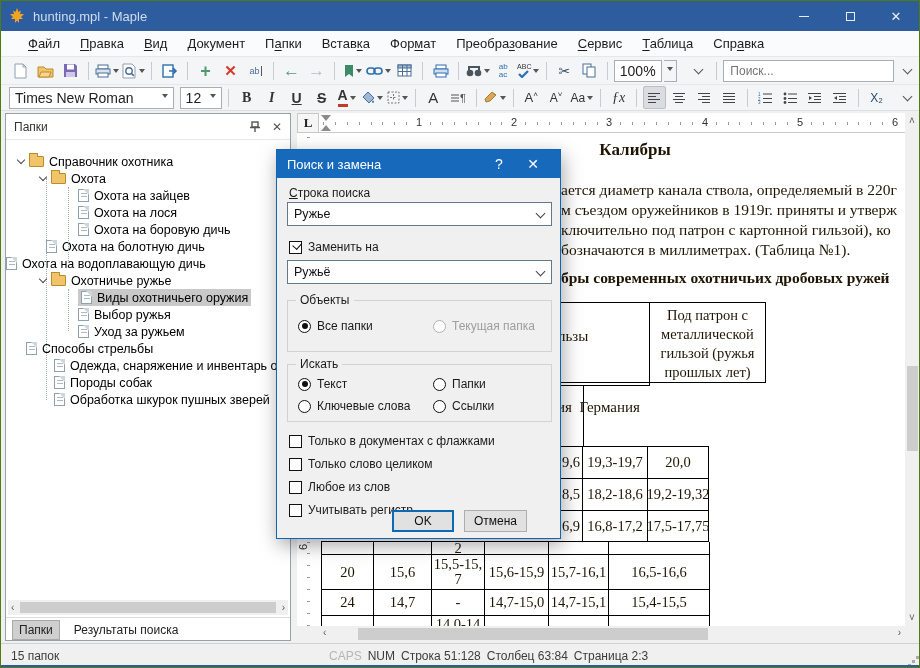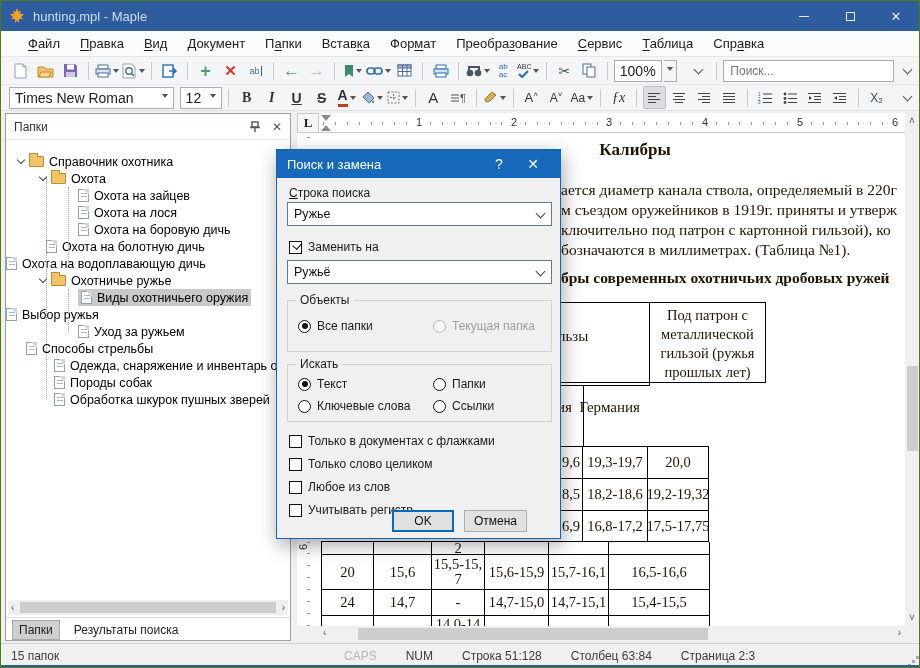--- a/index.html
+++ b/index.html
@@ -498,21 +498,21 @@
             <span class="texp"></span>
             <span class="ficon"></span>
             <span>Охотничье ружье</span>
           </div>
         <div class="trow" style="padding-left:72px">
             <span class="sel">
               <span class="dicon"></span>
               <span>Виды охотничьего оружия</span>
             </span>
           </div>
-        <div class="trow" style="">
+        <div class="trow" style="padding-left:72px">
             <span class="dicon"></span>
             <span>Выбор ружья</span>
           </div>
         <div class="trow" style="padding-left:72px">
             <span class="dicon"></span>
             <span>Уход за ружьем</span>
           </div>
         <div class="trow" style="padding-left:20px">
             <span class="dicon"></span>
             <span>Способы стрельбы</span>
@@ -710,21 +710,21 @@
         <span class="cbx"></span>
         <span>Учитывать регистр</span>
       </div>
 
     <div class="dbtn def" style="left:115px;top:360px;width:62px">OK</div>
     <div class="dbtn" style="left:187px;top:360px;width:63px">Отмена</div>
   </div>
 
   <div class="status">
     <span class="abs" style="left:10px;top:5px">15 папок</span>
-    <span class="abs" style="left:343px;top:5px;display:flex;gap:29px">
+    <span class="abs" style="left:328px;top:5px;display:flex;gap:6px">
       <span style="color:#b6b6b6">CAPS</span>
       <span>NUM</span>
       <span>Строка 51:128</span>
       <span>Столбец 63:84</span>
       <span>Страница 2:3</span>
     </span>
     <span class="grip"></span>
   </div>
 
   <div class="abs" style="left:0;bottom:0;width:100%;height:2px;background:#2d5d9e"></div>

